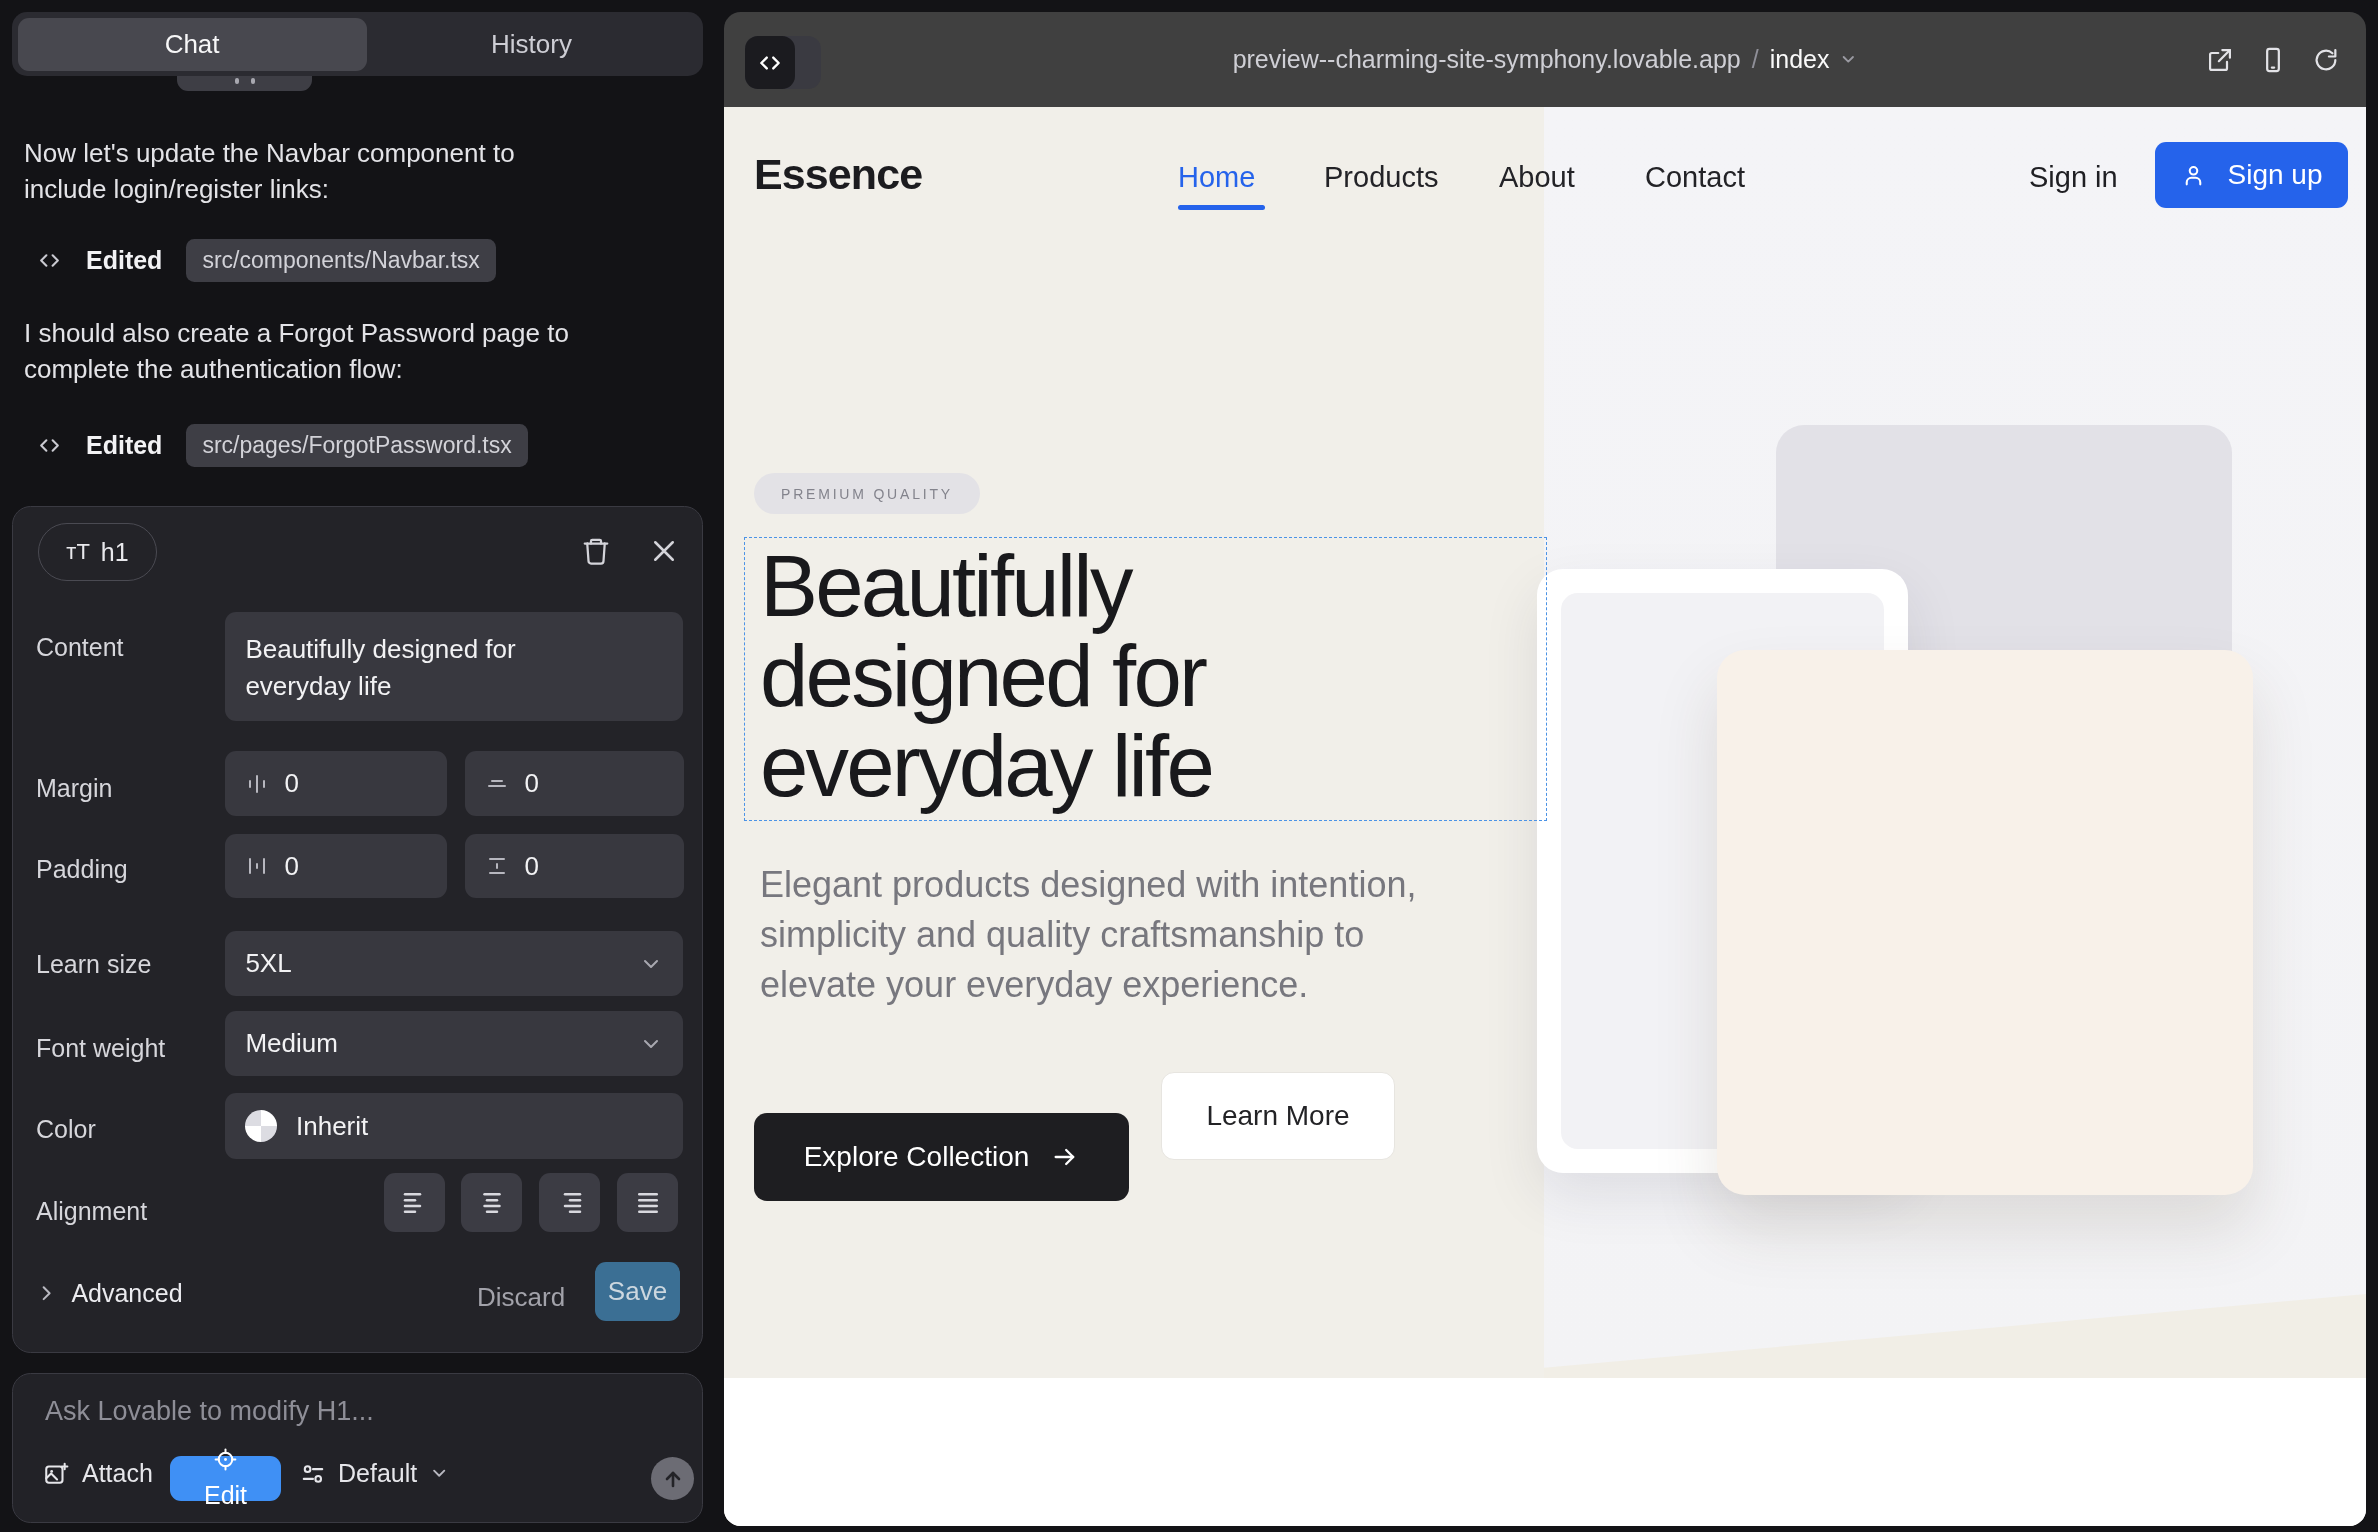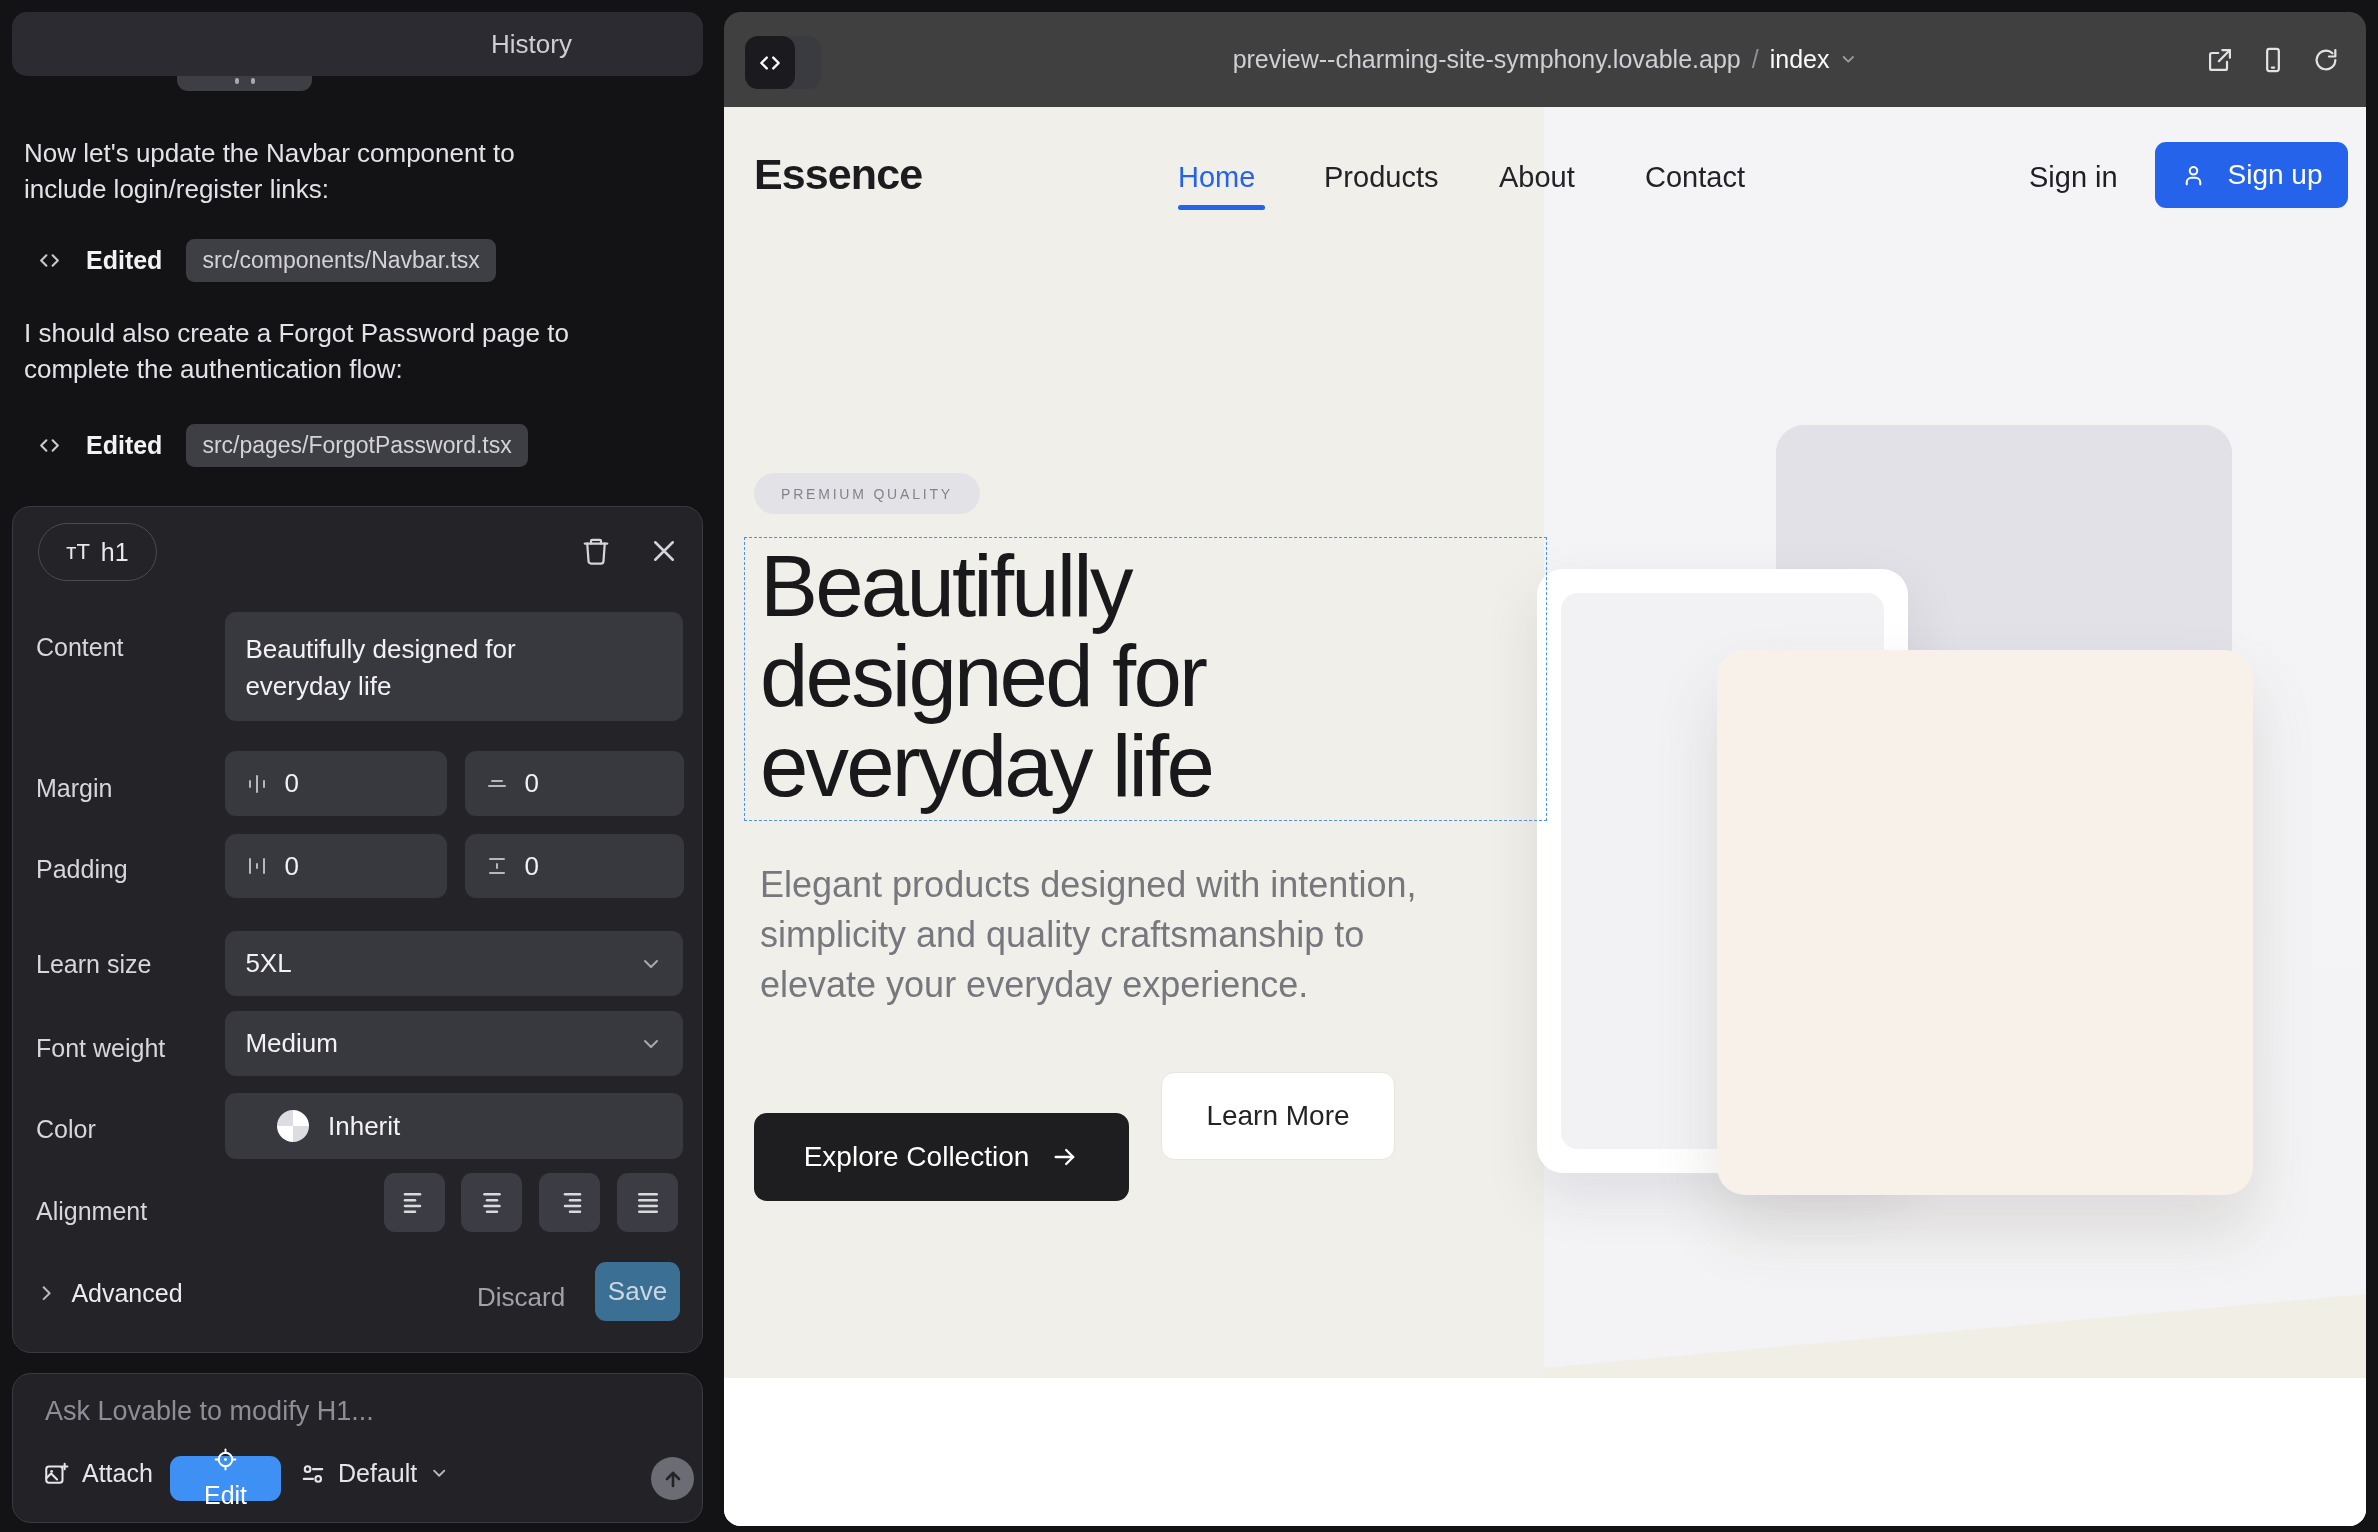--- a/index.html
+++ b/index.html
@@ -42,21 +42,21 @@
   .input .val { margin-left:15px; }
   #content-area { left:212px; top:105px; width:458px; height:109px; align-items:flex-start; padding:18.6px 20.4px; line-height:37px; white-space:pre-line; }
   #margin-x { left:212px; top:244px; width:222px; height:65px; }
   #margin-y { left:452px; top:244px; width:219px; height:65px; }
   #padding-x { left:212px; top:327px; width:222px; height:64px; }
   #padding-y { left:452px; top:327px; width:219px; height:64px; }
   .select { left:212px; width:458px; height:65px; }
   .select .val { margin-left:20.4px; }
   .select .chev { position:absolute; right:20.4px; color:#a8a8b0; }
   #font-size-select { top:424px; } #font-weight-select { top:504px; }
-  #color-field { left:212px; top:586px; width:458px; height:66px;padding-left:32px; }
+  #color-field { left:212px; top:586px; width:458px; height:66px; }
   .swatch { width:32px; height:32px; border-radius:50%; margin-left:20.4px;
     background:conic-gradient(#ffffff 0 90deg,#dcdce2 90deg 180deg,#ffffff 180deg 270deg,#dcdce2 270deg 360deg); }
   #color-field .val { margin-left:18.6px; }
   .al-btn { position:absolute; top:666px; width:61px; height:59px; background:#3c3c44; border-radius:11px; display:flex; align-items:center; justify-content:center; color:#d9d9df; }
   #al-left { left:371px; } #al-center { left:448px; } #al-right { left:526px; } #al-justify { left:604px; }
   #advanced { position:absolute; left:23px; top:772px; display:flex; align-items:center; gap:15px; color:#ebebef; font-size:25px; }
   #advanced .chev { color:#b8b8c0; }
   #discard-btn { position:absolute; left:464px; top:775px; font-size:26px; color:#a2a2aa; }
   #save-btn { position:absolute; left:582px; top:755px; width:85px; height:59px; background:#3b6f94; border-radius:11px; color:#ccd7df; font-size:26px; display:flex; align-items:center; justify-content:center; }
 
@@ -106,20 +106,21 @@
   #hero-para { position:absolute; left:36px; top:753px; font-size:36px; line-height:50px; color:#77777e; }
   #cta-primary { position:absolute; left:30px; top:965px; width:375px; height:88px; background:#1e1e21; border-radius:13px; color:#fff; font-size:28px; display:flex; align-items:center; justify-content:center; gap:22px;margin-top:41px; }
   #cta-secondary { position:absolute; left:437px; top:965px; width:234px; height:88px; background:#ffffff; border:1.4px solid #e7e5e0; border-radius:13px; color:#232326; font-size:28px; display:flex; align-items:center; justify-content:center; }
 </style>
 </head>
 <body>
 
 <div id="app">
 
   <div id="tabbar" class="abs">
+    <div class="tab" id="tab-chat">Chat</div>
     <div class="tab" id="tab-history">History</div>
   </div>
   <div id="partial-pill" class="abs">
       <i class="t1"></i>
       <i class="t2"></i>
     </div>
 
   <div class="msg" id="msg1">
     <div>Now let's update the Navbar component to</div>
     <div>include login/register links:</div>

